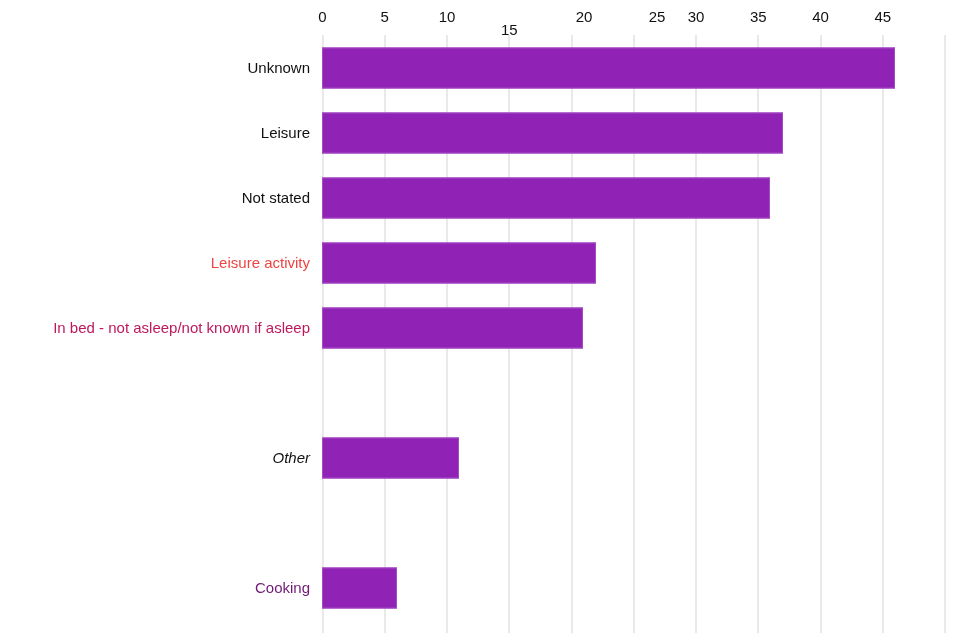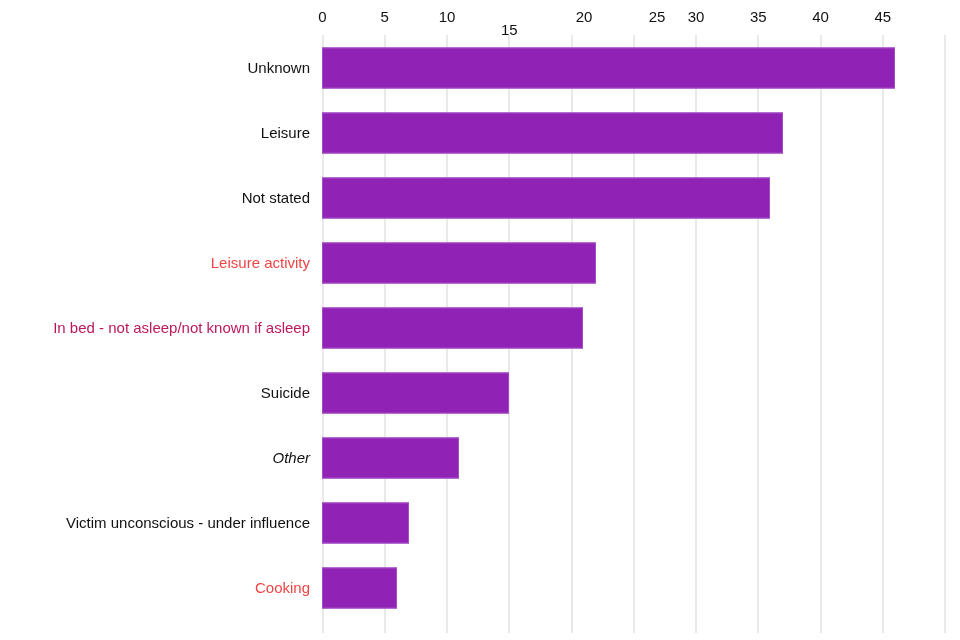--- a/index.html
+++ b/index.html
@@ -141,31 +141,23 @@
         <div class="bar" style="width: 448.2px; background: rgb(144, 34, 181); border-color: rgb(164, 76, 196);"></div>
       </div>
       <div class="cat-row" style="top: 195px;">
         <div class="cat-label" style="color: #ef4444;">Leisure activity</div>
         <div class="bar" style="width: 273.9px; background: rgb(144, 34, 181); border-color: rgb(164, 76, 196);"></div>
       </div>
       <div class="cat-row" style="top: 260px;">
         <div class="cat-label" style="color: #be185d;">In bed - not asleep/not known if asleep</div>
         <div class="bar" style="width: 261.45px; background: rgb(144, 34, 181); border-color: rgb(164, 76, 196);"></div>
       </div>
-      <div class="cat-row" style="top: 325px;">
-        <div class="cat-label" style="color: rgb(17, 17, 17);">Suicide</div>
-        <div class="bar" style="width: 186.75px; background: rgb(144, 34, 181); border-color: rgb(164, 76, 196);"></div>
-      </div>
       <div class="cat-row" style="top: 390px;">
         <div class="cat-label" style="color: rgb(17, 17, 17); font-style: italic;">Other</div>
         <div class="bar" style="width: 136.95px; background: rgb(144, 34, 181); border-color: rgb(164, 76, 196);"></div>
       </div>
-      <div class="cat-row" style="top: 455px;">
-        <div class="cat-label" style="color: rgb(17, 17, 17);">Victim unconscious - under influence</div>
-        <div class="bar" style="width: 87.15px; background: rgb(144, 34, 181); border-color: rgb(164, 76, 196);"></div>
-      </div>
       <div class="cat-row" style="top: 520px;">
-        <div class="cat-label" style="color: #ef4444;">Cooking</div>
+        <div class="cat-label" style="color: #701a75;">Cooking</div>
         <div class="bar" style="width: 74.7px; background: rgb(144, 34, 181); border-color: rgb(164, 76, 196);"></div>
       </div>
     </div>
 
 </div>
 
 </body></html>

